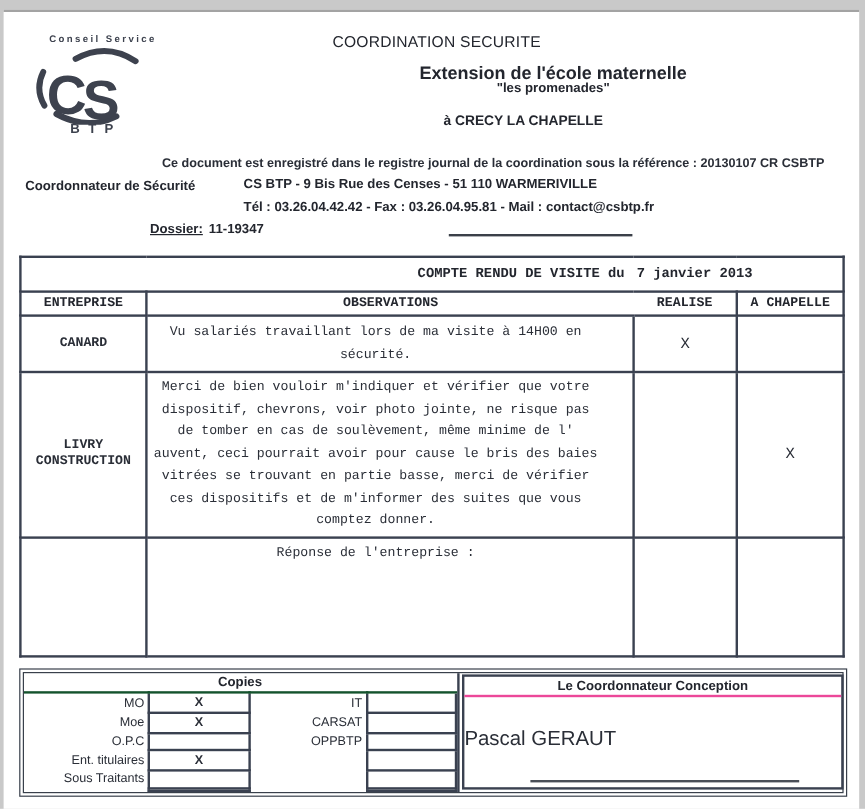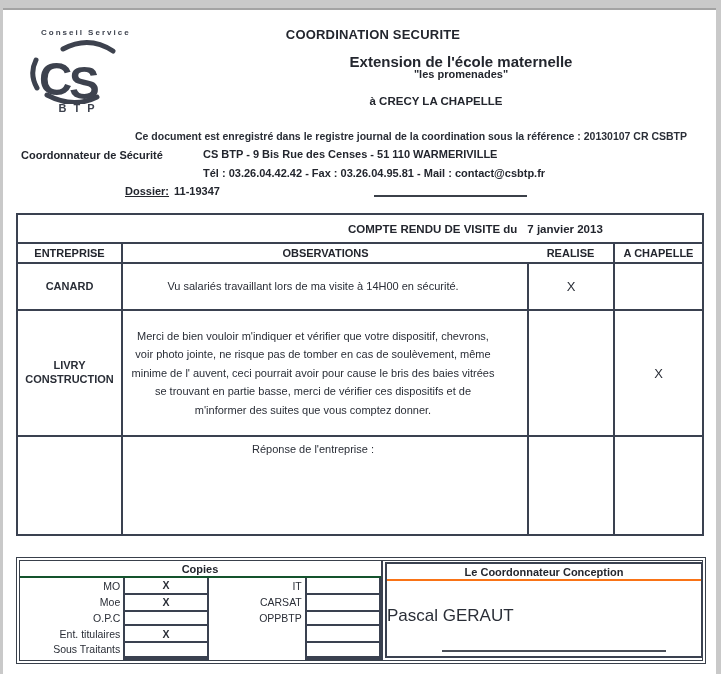--- a/index.html
+++ b/index.html
@@ -18,42 +18,42 @@
   .abs { position: absolute; }
 
   
   .logo-top { left: 38px; top: 18px; font-size: 8px; font-weight: bold;
     letter-spacing: 2px; color: #3d424e; }
   .logo-mono { left: 26px; top: 28px; }
   .logo-btp { left: 44px; top: 92px; width: 66px; text-align: center;
     font-size: 11px; font-weight: bold; letter-spacing: 7px; color: #3d424e; }
 
   
-  .doc-title { left: 274px; top: 17px; width: 192px; text-align: center;
-    font-size: 13px; font-weight: bold; color: #23262e; letter-spacing: .2px; }
+  .doc-title { left: 274px; top: 17px; width: 192px; 
+    font-size: 13px; font-weight: normal; color: #23262e; letter-spacing: .2px; }
   .sub1 { left: 336px; top: 43px; width: 244px; text-align: center;
     font-size: 15px; font-weight: bold; color: #23262e; }
   .sub2 { left: 336px; top: 58px; width: 244px; text-align: center;
     font-size: 11px; font-weight: bold; color: #23262e; }
   .loc  { left: 330px; top: 85px; width: 206px; text-align: center;
     font-size: 11.5px; font-weight: bold; color: #23262e; }
   .regline { left: 132px; top: 120px; font-size: 10.5px; font-weight: bold;
     color: #2a2e37; white-space: nowrap; }
   .regline .ref { }
   .coord-role { left: 18px; top: 139px; font-size: 11px; font-weight: bold; color: #23262e; }
   .addr { left: 200px; top: 138px; font-size: 11px; font-weight: bold; color: #23262e; }
   .contact { left: 200px; top: 157px; font-size: 11px; font-weight: bold; color: #23262e; }
   .dossier { left: 122px; top: 175px; font-size: 11px; font-weight: bold; color: #23262e; }
   .dossier .lbl { text-decoration: underline; margin-right: 5px; }
   .sig-rule { left: 371px; top: 185px; width: 153px; border-top: 2px solid #3b4049; }
 
   
   table { border-collapse: collapse; }
   .report { left: 13px; top: 203px; }
-  .report table { width: 588px; table-layout: fixed; }
+  .report table { width: 588px; table-layout: fixed; font-family: Liberation Mono, monospace; }
   .report td, .report th { border: 2px solid #3a4150; vertical-align: middle;
     color: #2a2e37; }
   .report .title-cell { height: 29px; font-weight: bold; font-size: 11.5px;
     text-align: left; padding-left: 330px; white-space: nowrap; color: #23262e; }
   .report .title-cell .date { margin-left: 10px; }
   .report th { height: 20px; font-size: 11px; font-weight: bold; text-align: center;
     color: #23262e; }
   .report th.obs-h { border-right: none; }
   .report th.rea-h { border-left: none; }
   .ent-cell { text-align: center; font-weight: bold; font-size: 11px;
@@ -74,21 +74,21 @@
     border-right: 2px solid #3a4150; }
   .copies table { width: 100%; height: 100%; table-layout: fixed; }
   .copies .cap { height: 16px; font-size: 11px; font-weight: bold; text-align: center;
     border-bottom: 2px solid #14532d; color: #23262e; }
   .copies td { font-size: 10.5px; color: #2a2e37; }
   .copies .lbl { text-align: right; padding-right: 3px; border: none; }
   .copies .box { border: 2px solid #3a4150; text-align: center; font-weight: bold; }
   .coordbox { position: absolute; left: 365px; top: 1px; width: 318px; height: 96px;
     border: 2px solid #3a4150; }
   .coordbox .cap { height: 17px; line-height: 16px; text-align: center; font-size: 11px;
-    font-weight: bold; border-bottom: 2px solid #f97316; color: #23262e; }
+    font-weight: bold; border-bottom: 2px solid #ec4899; color: #23262e; }
   .coordbox .name { position: absolute; left: 0; top: 42px; width: 100%;
     text-align: left; font-size: 17px; color: #2a2e37; }
   .coordbox .sig { position: absolute; left: 55px; bottom: 4px; width: 224px;
     border-top: 2px solid #4a4f58; }
 </style>
 </head>
 <body>
 
 <div class="page">
 

